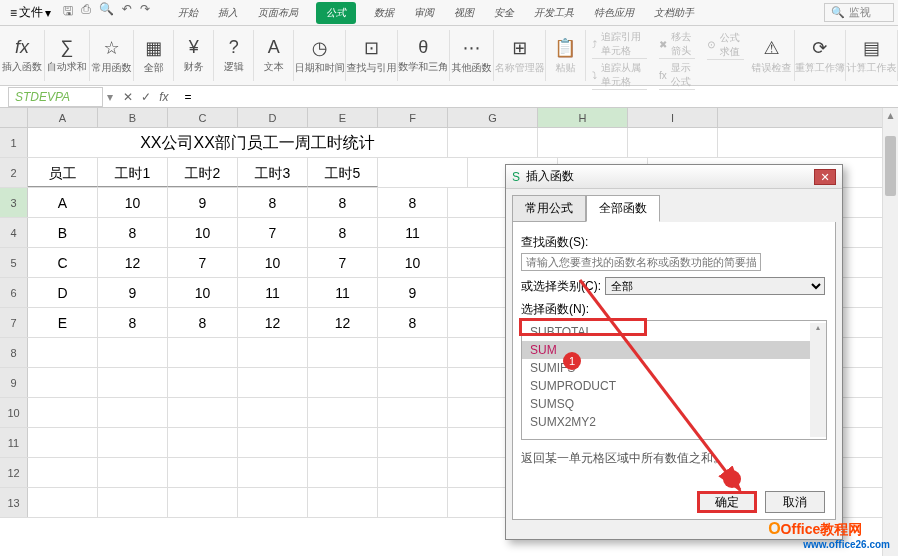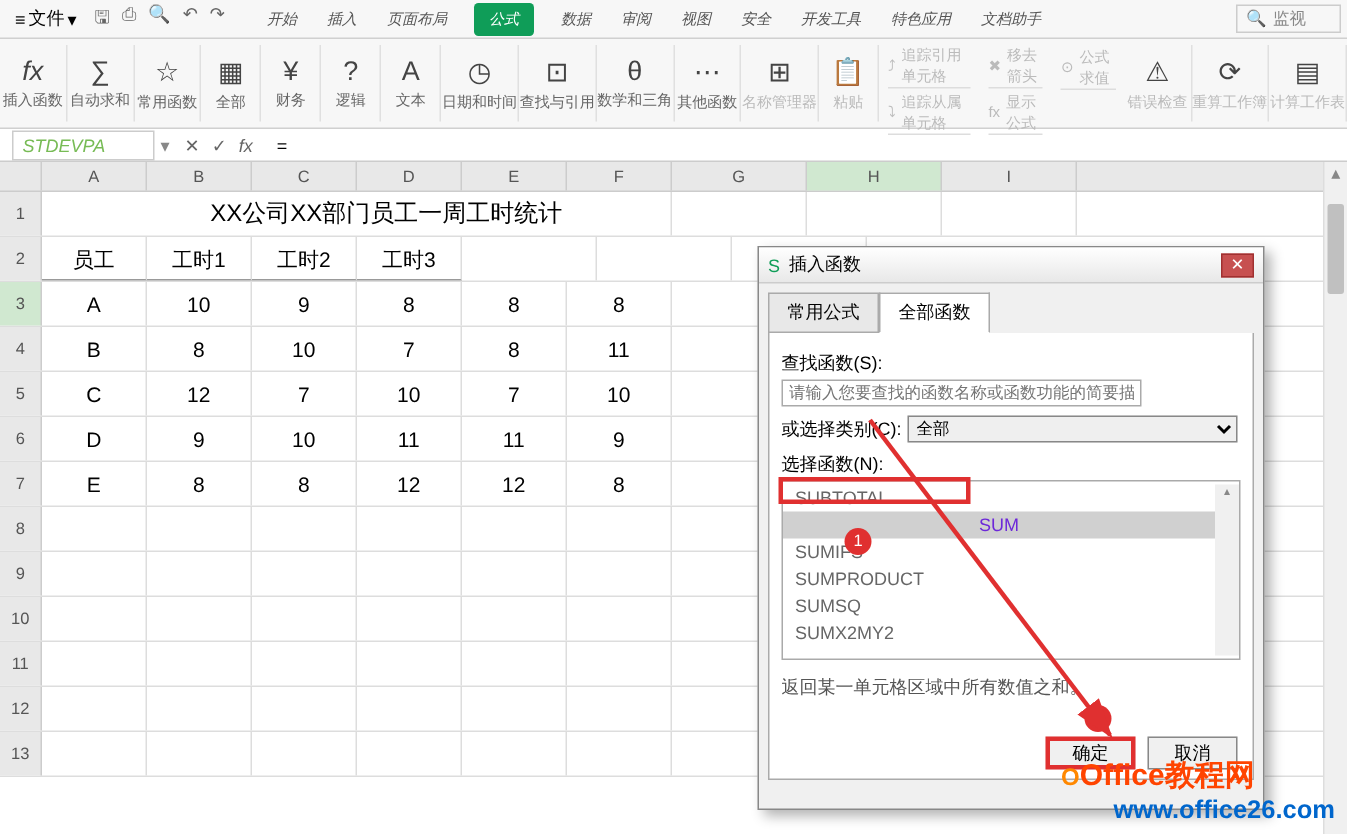--- a/index.html
+++ b/index.html
@@ -53,32 +53,32 @@
     .dlg-tabs { display: flex; margin: 6px 6px 0; }
     .dlg-tab { padding: 4px 12px; font-size: 12px; border: 1px solid #aaa; background: #e8e8e8; cursor: pointer; }
     .dlg-tab.active { background: #fff; border-bottom-color: #fff; }
     .dlg-body { background: #fff; margin: 0 6px; border: 1px solid #aaa; border-top: none; padding: 8px; height: 298px; position: relative; }
     .dlg-label { font-size: 12px; margin: 4px 0 2px; }
     .dlg-input { width: 240px; border: 1px solid #aaa; padding: 2px 4px; font-size: 11px; color: #888; }
     .dlg-select { width: 220px; border: 1px solid #888; font-size: 11px; padding: 1px; margin-left: 4px; }
     .dlg-row { display: flex; align-items: center; margin: 6px 0; font-size: 12px; }
     .func-list { border: 1px solid #aaa; height: 120px; overflow: hidden; padding: 2px 0; }
     .func-item { padding: 2px 8px; font-size: 12px; color: #666; }
-    .func-item.sel { background: #d0d0d0; color: #6d28d9; text-align: center; }
+    .func-item.sel { background: #d0d0d0; color: #be185d; }
     .func-list-sb { width: 16px; background: #f0f0f0; }
     .red-box { position: absolute; border: 3px solid #e03030; pointer-events: none; }
     .callout { position: absolute; width: 18px; height: 18px; background: #e03030; color: #fff; border-radius: 50%; text-align: center; line-height: 18px; font-size: 11px; }
     .dlg-sig { font-size: 12px; font-weight: bold; margin-top: 8px; }
     .dlg-desc { font-size: 12px; color: #555; margin-top: 10px; }
     .dlg-btns { position: absolute; right: 10px; bottom: 6px; display: flex; gap: 8px; }
     .dlg-btn { width: 60px; height: 22px; border: 1px solid #888; background: #f0f0f0; font-size: 12px; }
     .dlg-btn.ok { border: 3px solid #e03030; }
     
     .watermark { position: absolute; right: 8px; bottom: 6px; font-size: 16px; font-weight: bold; }
-    .wm1 { color: #ff8800; } .wm2 { color: #ff4400; } .wm3 { color: #0066cc; font-size: 17px; display: block; text-align: right; margin-left: 35px; }
+    .wm1 { color: #ff8800; } .wm2 { color: #ff4400; } .wm3 { color: #0066cc; font-size: 10px; display: block; text-align: right; margin-left: 35px; }
     
     svg.arrow { position: absolute; pointer-events: none; }
   </style>
 </head>
 <body>
 
 <div class="menubar">
   <div class="file-btn">≡ <span>文件</span> ▾</div>
   <div class="qat-icons">
     <span>🖫</span>
@@ -213,20 +213,21 @@
     <div class="cell wide"></div>
     <div class="cell wide"></div>
   </div>
 
   <div class="row">
     <div class="row-h">2</div>
     <div class="cell header">员工</div>
     <div class="cell header">工时1</div>
     <div class="cell header">工时2</div>
     <div class="cell header">工时3</div>
+    <div class="cell header">工时5</div>
     <div class="cell wide"></div>
     <div class="cell wide"></div>
     <div class="cell wide"></div>
   </div>
 
   <div id="data-rows">
       <div class="row">
         <div class="row-h active">3</div>
         <div class="cell">A</div>
         <div class="cell">10</div>
@@ -415,15 +416,15 @@
 <svg class="arrow" style="left:560px;top:260px" width="220" height="260">
   <defs>
       <marker id="ah" markerWidth="10" markerHeight="10" refX="8" refY="3" orient="auto">
         <path d="M0,0 L0,6 L9,3 z" fill="#e03030"></path>
       </marker>
     </defs>
   <line x1="20" y1="20" x2="180" y2="230" stroke="#e03030" stroke-width="3" marker-end="url(#ah)"></line>
 </svg>
 
 <div class="watermark">
-  <span class="wm1">O</span><span class="wm2" style="font-size:20px">Office教程网</span>
+  <span class="wm1">O</span><span class="wm2" style="font-size:14px">Office教程网</span>
   <span class="wm3">www.office26.com</span>
 </div>
 
 </body></html>

